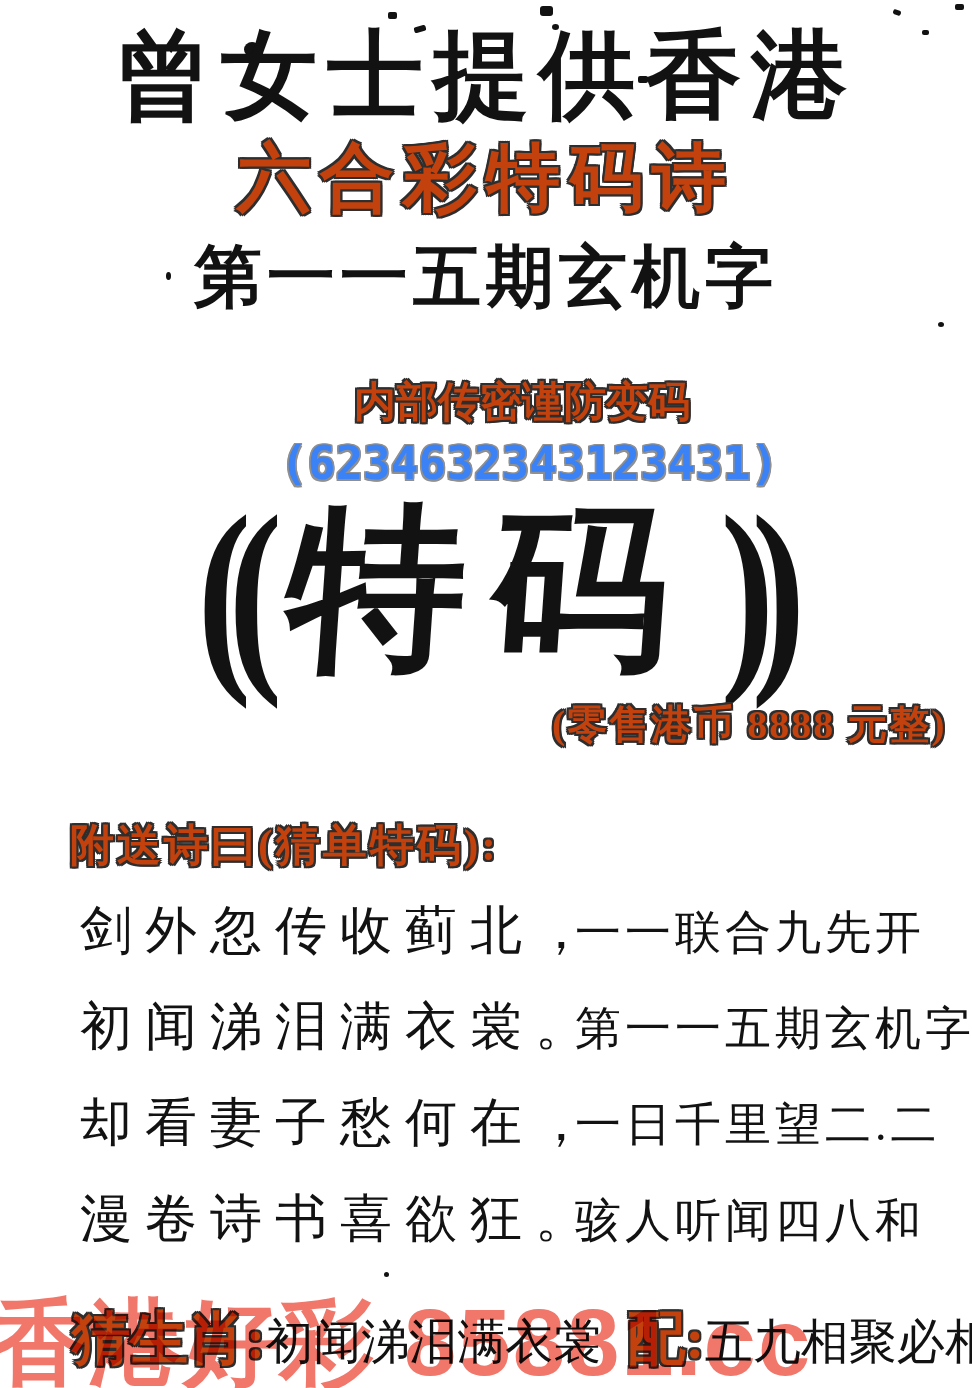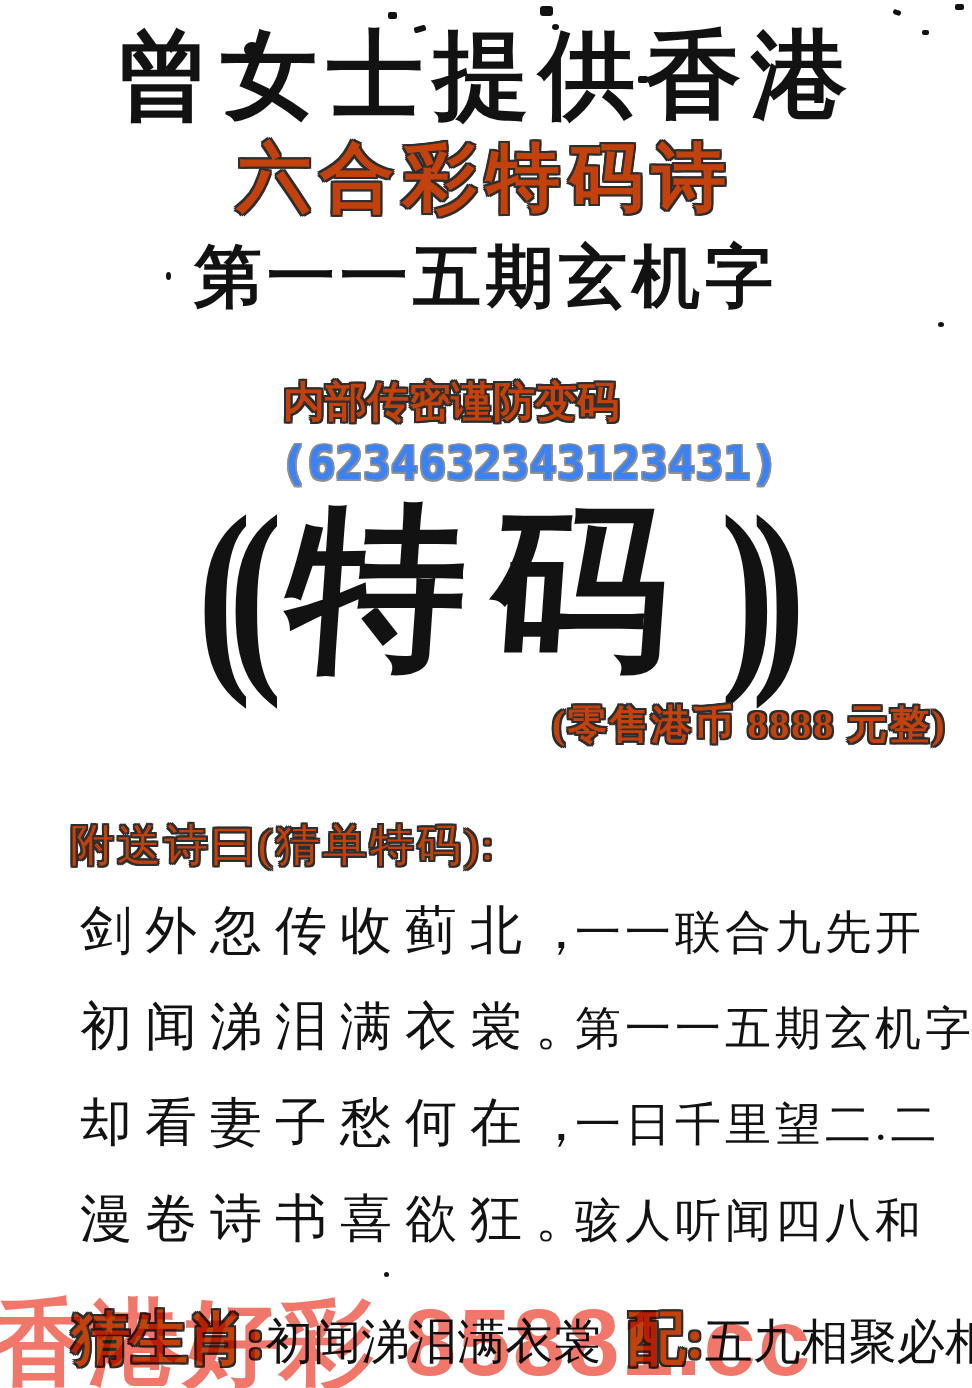--- a/index.html
+++ b/index.html
@@ -53,21 +53,21 @@
   .title3 {
     position:absolute; top:242px; left:0; width:100%;
     text-align:center;
     font-size:68px; font-weight:bold; letter-spacing:5px;
     line-height:1.05;
   }
 
   
   .notices {
     position:absolute; top:374px; left:283px; width:478px;
-    display:flex; justify-content:flex-start;
+    display:flex; justify-content:center;
     font-size:42px; font-weight:bold;
   }
 
   
   .code-line {
     position:absolute; top:436px; left:280px;
     font-size:46px; font-weight:bold; letter-spacing:0px;
   }
 
   
@@ -90,21 +90,21 @@
 
   
   .price {
     position:absolute; top:697px; left:552px;
     font-size:40px; font-weight:bold; letter-spacing:2px;
   }
 
   
   .poem-intro {
     position:absolute; top:816px; left:42px;
-    font-size:44px; font-weight:normal; letter-spacing:3px;padding-left:28px;
+    font-size:44px; font-weight:bold; letter-spacing:3px;padding-left:28px;
   }
   .poem-col { position:absolute; }
   .poem-col.left  { top:896px; left:80px; }
   .poem-col.right { top:902px; left:575px; }
   .poem-col .line {
     height:96px;
     display:flex; align-items:flex-start;
     font-size:52px; letter-spacing:13px;
     white-space:nowrap;
   }

